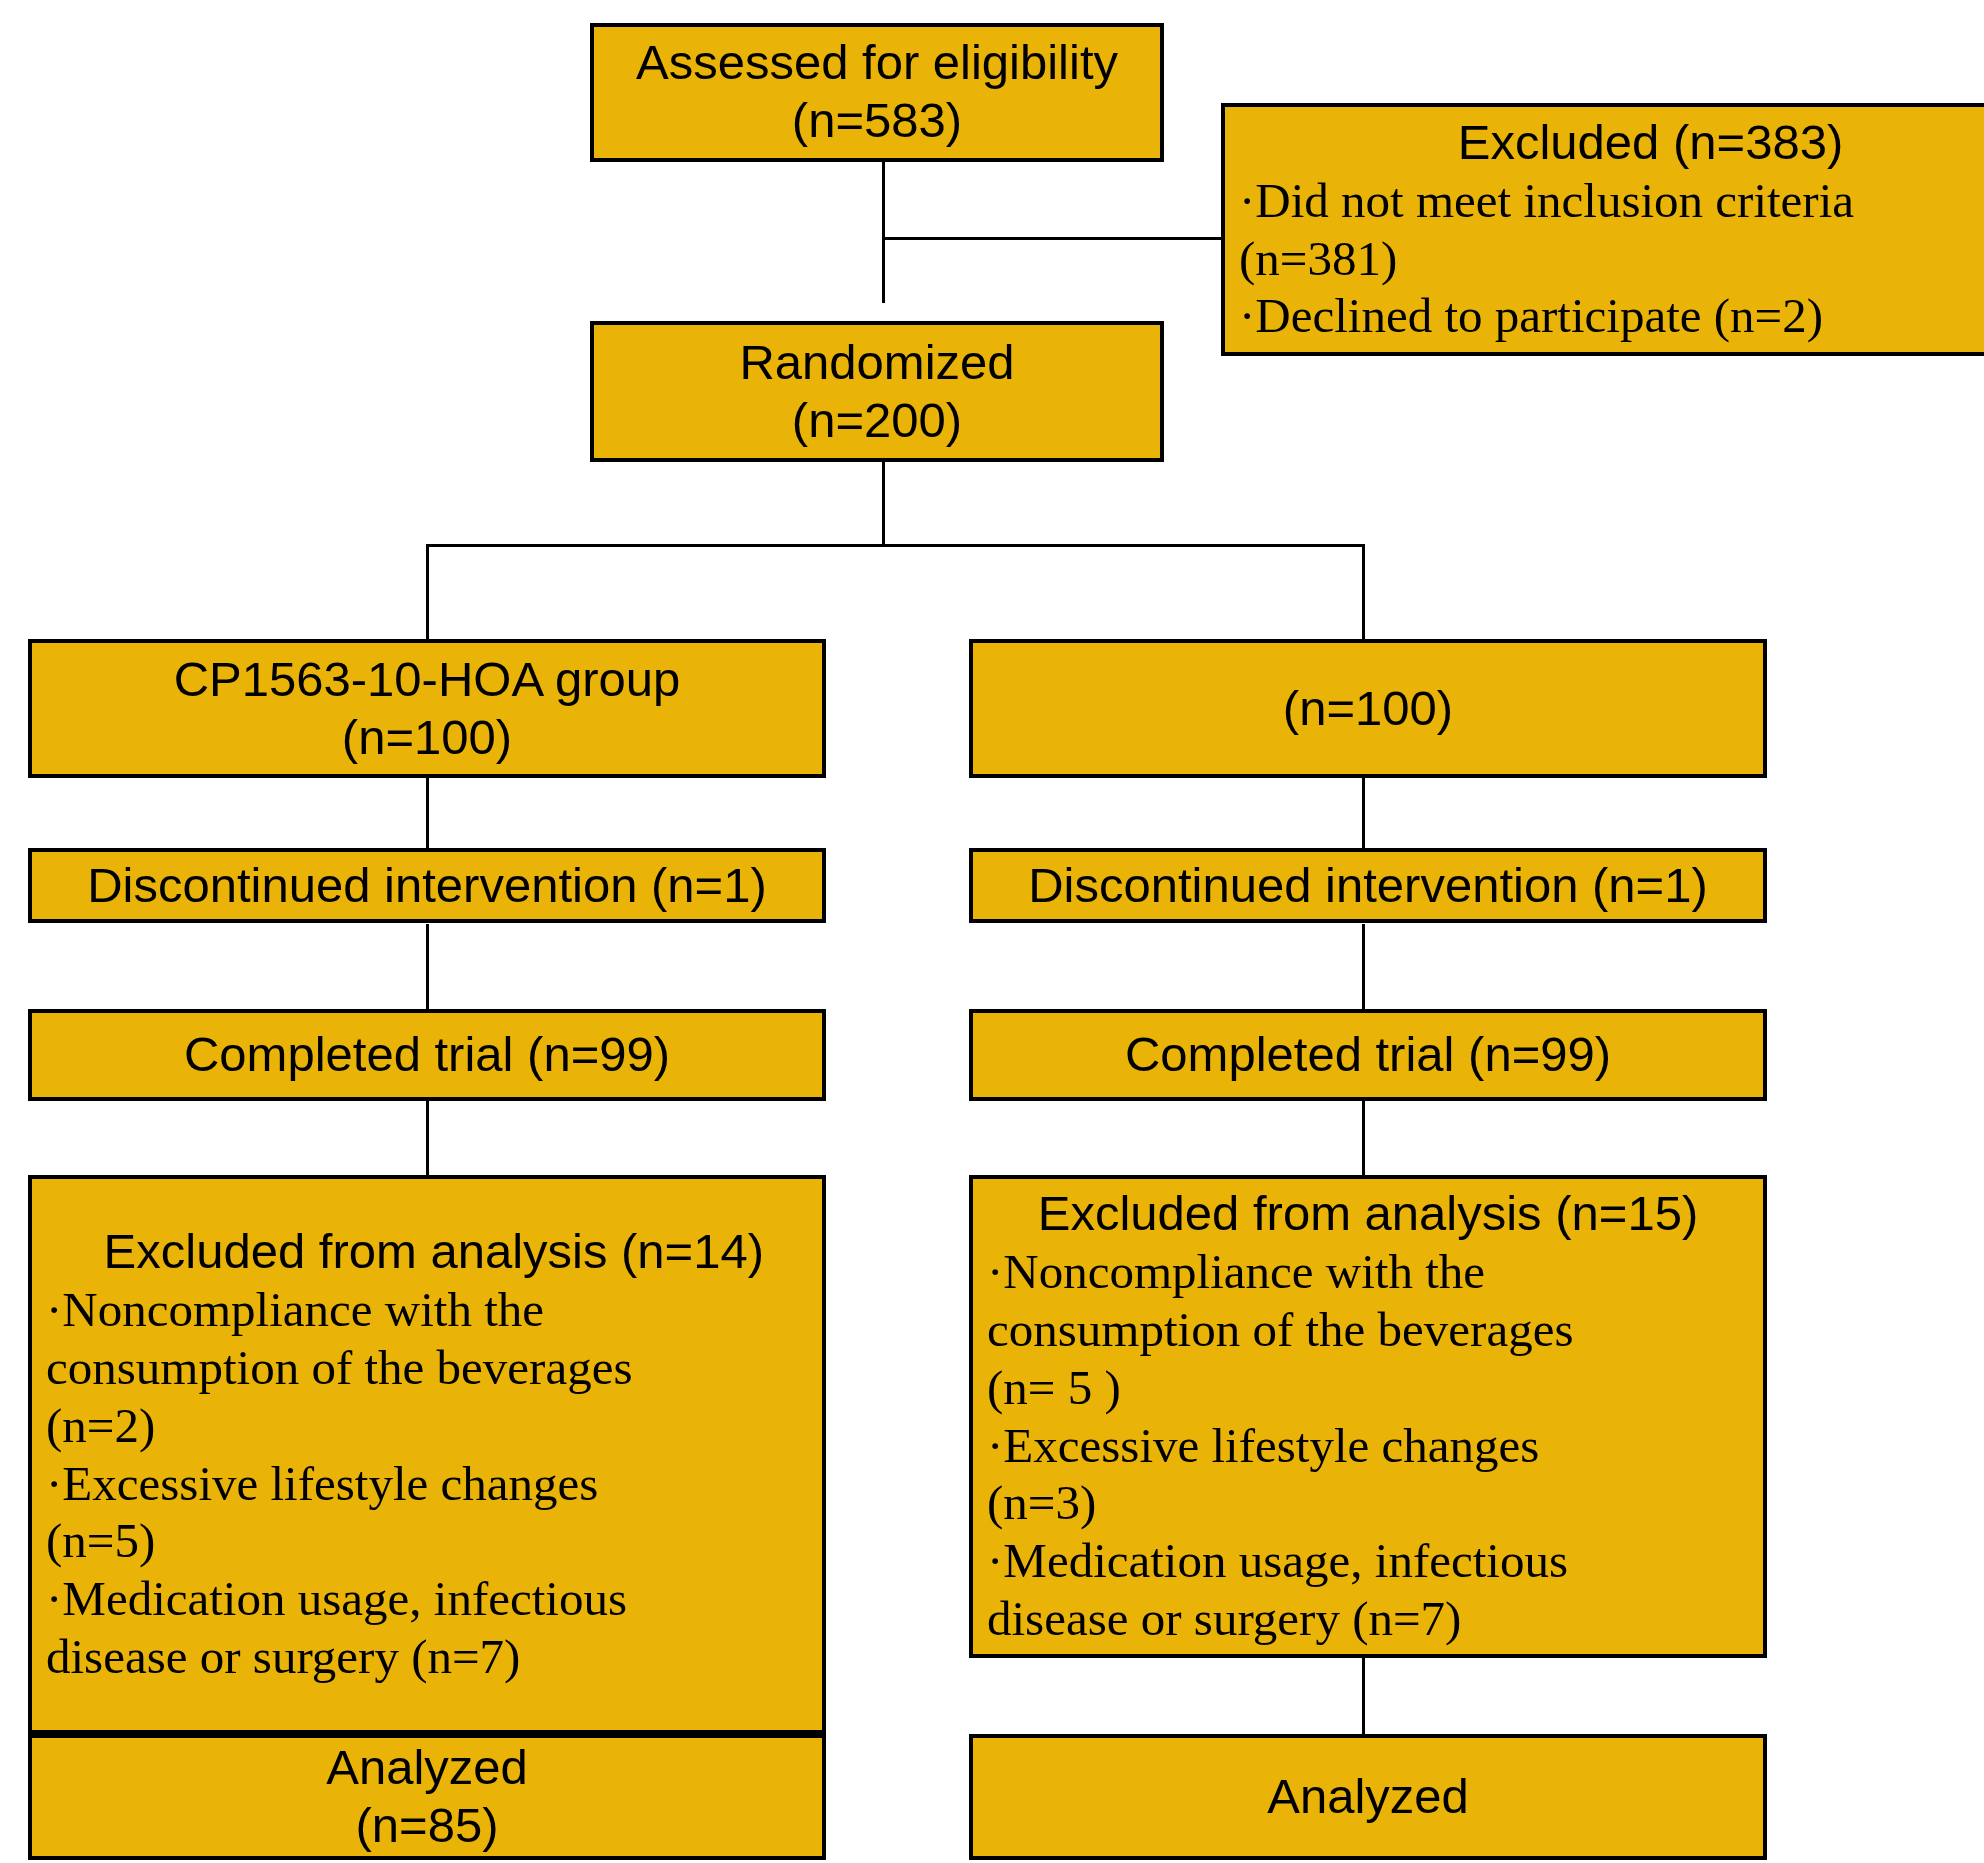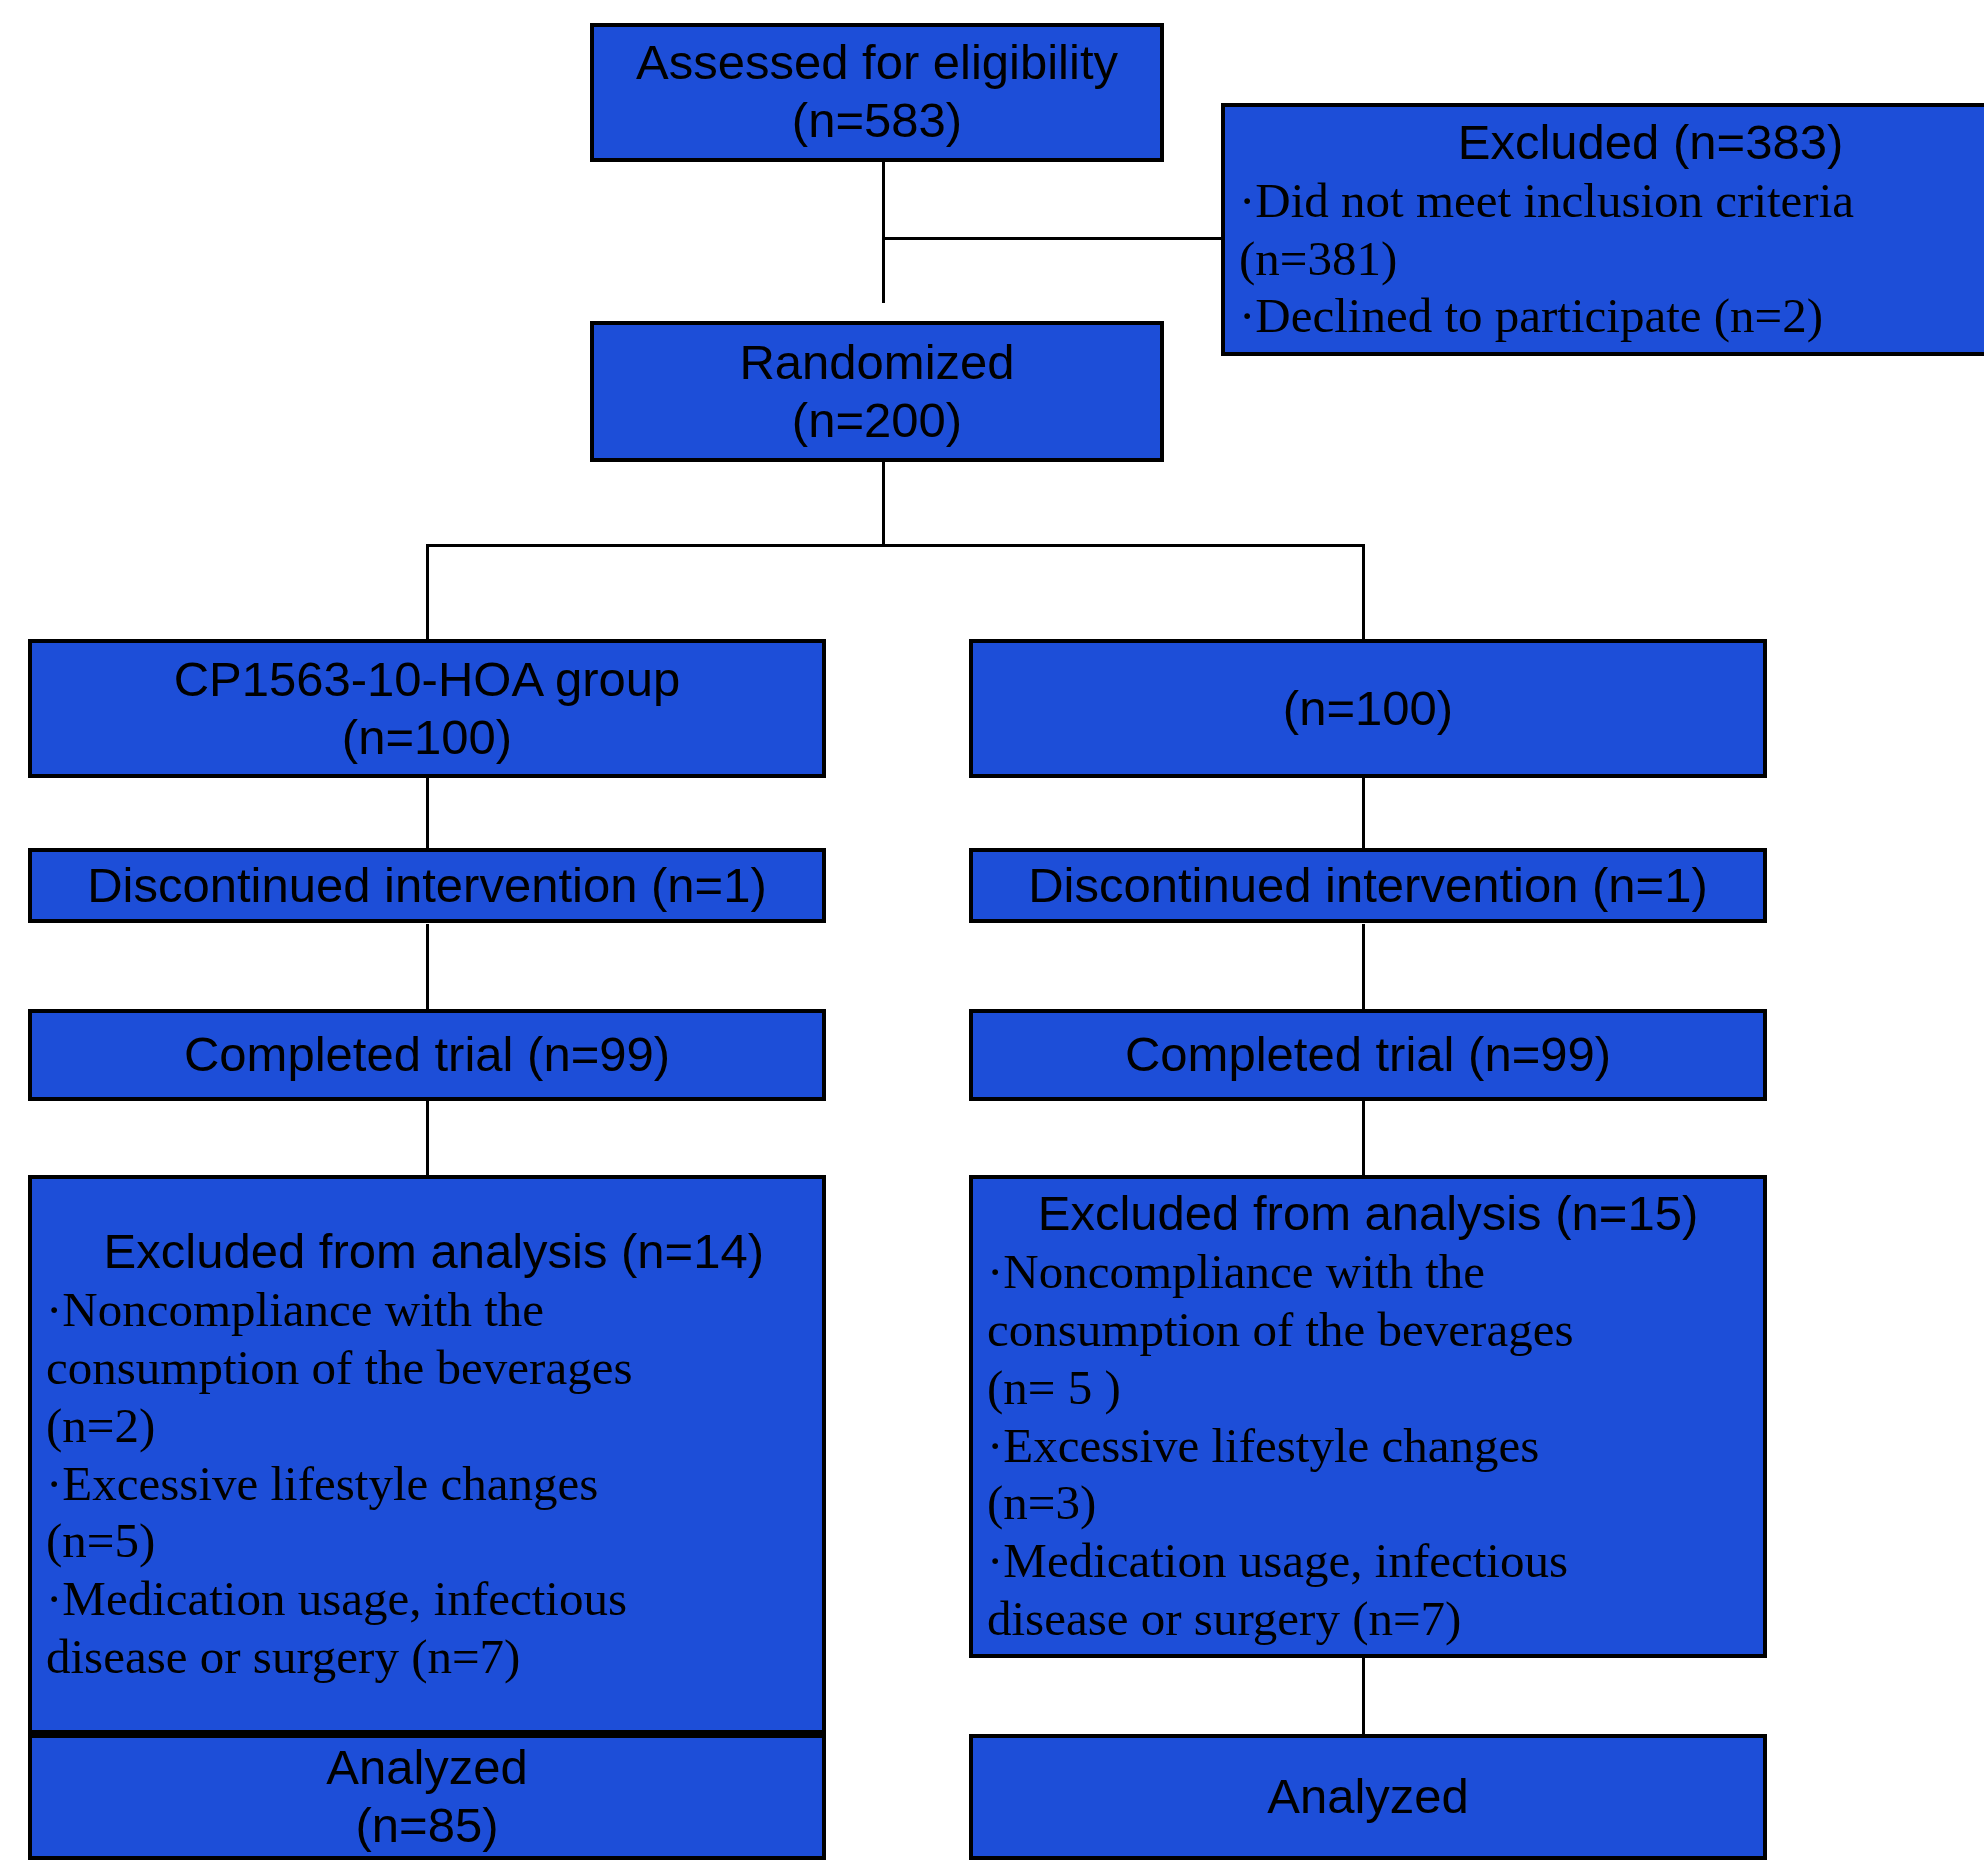--- a/index.html
+++ b/index.html
@@ -1,19 +1,19 @@
 <!DOCTYPE html>
 <html style="font-size:10.3px"><head>
 <meta charset="utf-8">
 <style>
   html,body{margin:0;padding:0;background:#ffffff;}
   #stage{position:relative;width:1985px;height:1863px;background:#fff;
          font-family:"Liberation Sans","DejaVu Sans",sans-serif;color:#000;
          overflow:hidden;}
-  .box{position:absolute;box-sizing:border-box;border:4.5px solid #000;background:#1d4ed8;
+  .box{position:absolute;box-sizing:border-box;border:4.5px solid #000;background:#eab308;
        display:flex;flex-direction:column;justify-content:center;}
   .box .line{display:block;white-space:pre;line-height:1.18;}
   .ctr{text-align:center;}
   .lft{text-align:left;}
   .pad-l{padding-left:14px;font-family:Liberation Serif, serif;}
   .fs{font-size:49px;}
   .vline{position:absolute;background:#000;width:3.2px;}
   .hline{position:absolute;background:#000;height:3.2px;}
 </style>
 </head>

